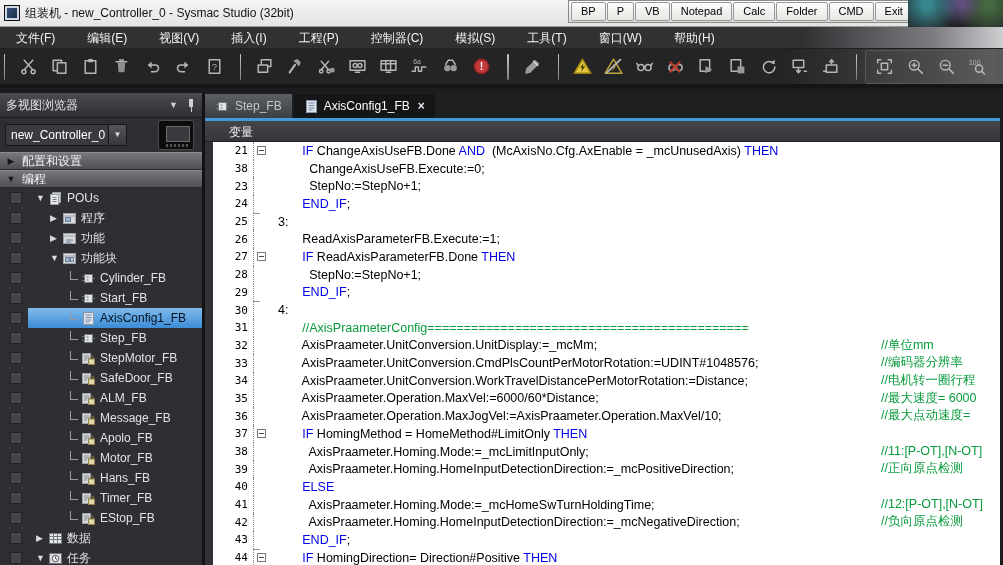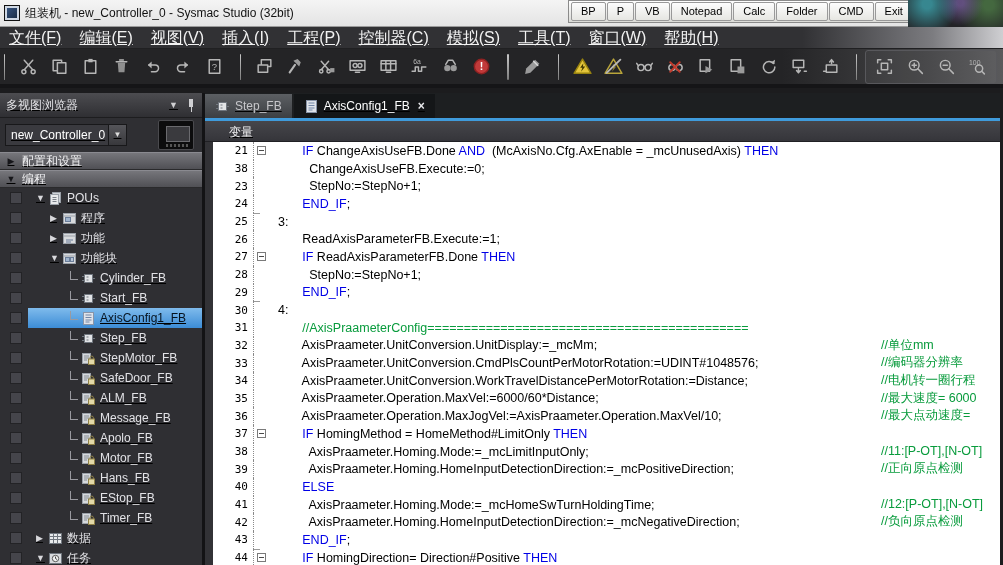--- a/index.html
+++ b/index.html
@@ -24,36 +24,36 @@
   .corner { position:absolute; left:908px; top:0; width:95px; height:27px; background:#232326;
             background-image:radial-gradient(circle at 20% 15%, rgba(60,160,170,.8) 0 6%, transparent 40%),
                              radial-gradient(circle at 55% 10%, rgba(120,90,160,.7) 0 6%, transparent 40%),
                              radial-gradient(circle at 85% 18%, rgba(90,150,80,.6) 0 6%, transparent 40%);
             filter:blur(0.5px); }
 
   
   .menubar { position:absolute; left:0; top:27px; width:1003px; height:22px;
              background:linear-gradient(90deg,#313134 0%,#313134 80%,#7c7c80 93%,#cfcfd2 100%);
              display:flex; align-items:center; border-bottom:1px solid #202022; }
-  .menu-item { font-size:16px; color:#f2f2f2; padding:0 9px; line-height:22px; cursor:default;text-decoration:underline; }
+  .menu-item { font-size:12px; color:#f2f2f2; padding:0 16px; line-height:22px; cursor:default; }
 
   
   .toolbar { position:absolute; left:0; top:49px; width:1003px; height:39px;
              background:linear-gradient(90deg,#242426 0%,#242426 78%,#434345 92%,#5a5a5c 100%);
              display:flex; align-items:center; border-bottom:4px solid #151517; }
   .tgroup { display:flex; align-items:center; margin-right:6px; }
   .tsep { width:4px; height:26px; border-radius:2px; background:linear-gradient(#c8c8c8,#7d7d7d);
           margin:0 8px 0 4px; }
   .tbtn { width:31px; height:30px; display:flex; align-items:center; justify-content:center;
           cursor:default; }
   .tgroup.boxed { border:1px solid #58585c; border-radius:3px; background:rgba(255,255,255,0.03);
                   padding:1px 3px; }
 
   
-  .main { position:absolute; left:0; top:93px; width:1003px; height:472px; display:flex;text-decoration:underline; }
+  .main { position:absolute; left:0; top:93px; width:1003px; height:472px; display:flex; }
 
   
   .sidebar { width:205px; height:472px; background:#2f2f33; overflow:hidden; position:relative;
              border-right:3px solid #131315; }
   .sb-head { height:25px; background:linear-gradient(#4c4c50,#2f2f33); color:#e2e2e6;
              font-size:12px; display:flex; align-items:center; padding:0 6px;
              border-bottom:1px solid #1d1d1f; }
   .sb-head .spacer { flex:1; }
   .sb-caret { color:#cfcfd2; font-size:9px; margin-right:8px; }
   .pin { width:10px; height:14px; position:relative; }
@@ -680,37 +680,37 @@
               <span style="width:38px"></span>
               <span class="elbow"></span>
               <span class="ticon">
                 <svg width="15" height="15" viewBox="0 0 15 15" fill="none" stroke="#9aa0a8" stroke-width="1">
                   <rect x="1.5" y="2.5" width="8" height="10" fill="#d6d9dd"></rect>
                   <path d="M3 5h5M3 7h5M3 9h3" stroke="#858b93"></path>
                   <rect x="7.5" y="8" width="6" height="5.5" fill="#e3d9a8" stroke="#8f8148"></rect>
                   <path d="M9 8V6.8a1.7 1.7 0 0 1 3.4 0V8" stroke="#8f8148"></path>
                 </svg>
               </span>
-              <span>EStop_FB</span>
+              <span>Timer_FB</span>
             </span>
           </div>
           <div class="trow">
             <span class="sq"></span>
             <span class="inner">
               <span style="width:38px"></span>
               <span class="elbow"></span>
               <span class="ticon">
                 <svg width="15" height="15" viewBox="0 0 15 15" fill="none" stroke="#9aa0a8" stroke-width="1">
                   <rect x="1.5" y="2.5" width="8" height="10" fill="#d6d9dd"></rect>
                   <path d="M3 5h5M3 7h5M3 9h3" stroke="#858b93"></path>
                   <rect x="7.5" y="8" width="6" height="5.5" fill="#e3d9a8" stroke="#8f8148"></rect>
                   <path d="M9 8V6.8a1.7 1.7 0 0 1 3.4 0V8" stroke="#8f8148"></path>
                 </svg>
               </span>
-              <span>Timer_FB</span>
+              <span>EStop_FB</span>
             </span>
           </div>
           <div class="trow">
             <span class="sq"></span>
             <span class="inner">
               <span style="width:6px"></span>
               <span class="tri">▶</span>
               <span class="ticon">
                 <svg width="15" height="15" viewBox="0 0 15 15" fill="none" stroke="#9aa0a8" stroke-width="1">
                   <rect x="1.5" y="2.5" width="12" height="10" fill="#e8eaec" stroke="#70767e"></rect>

